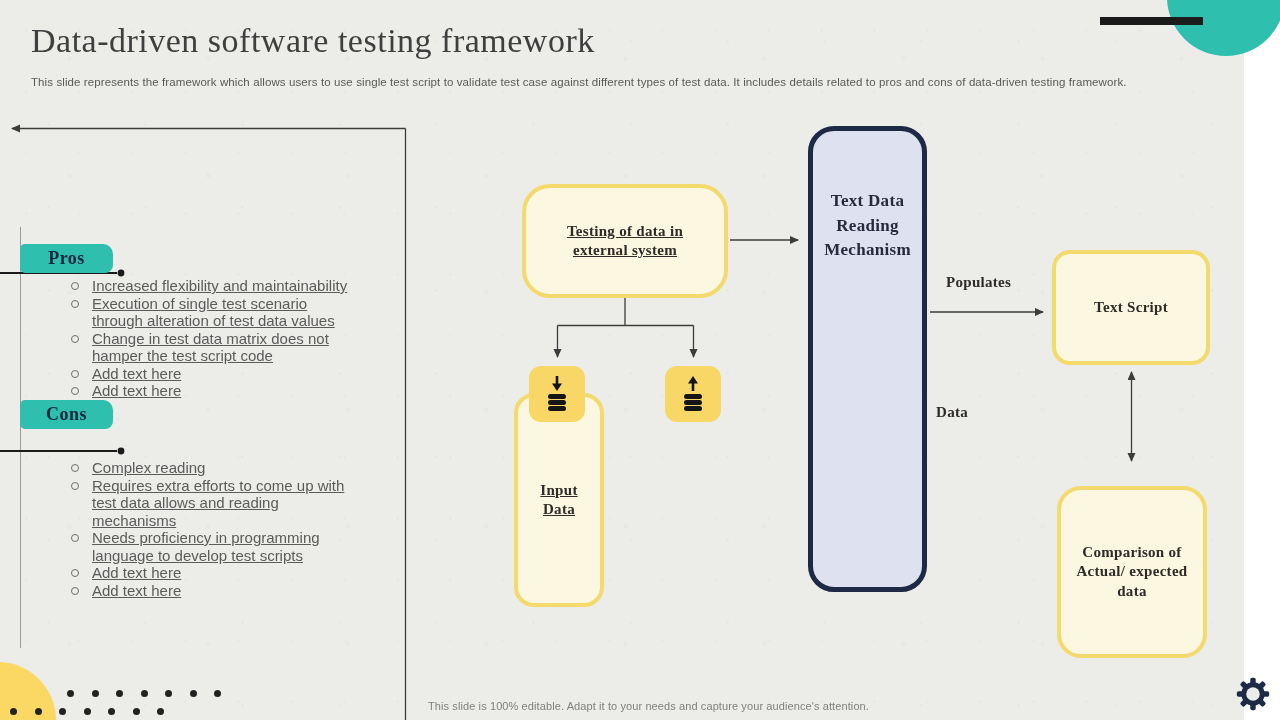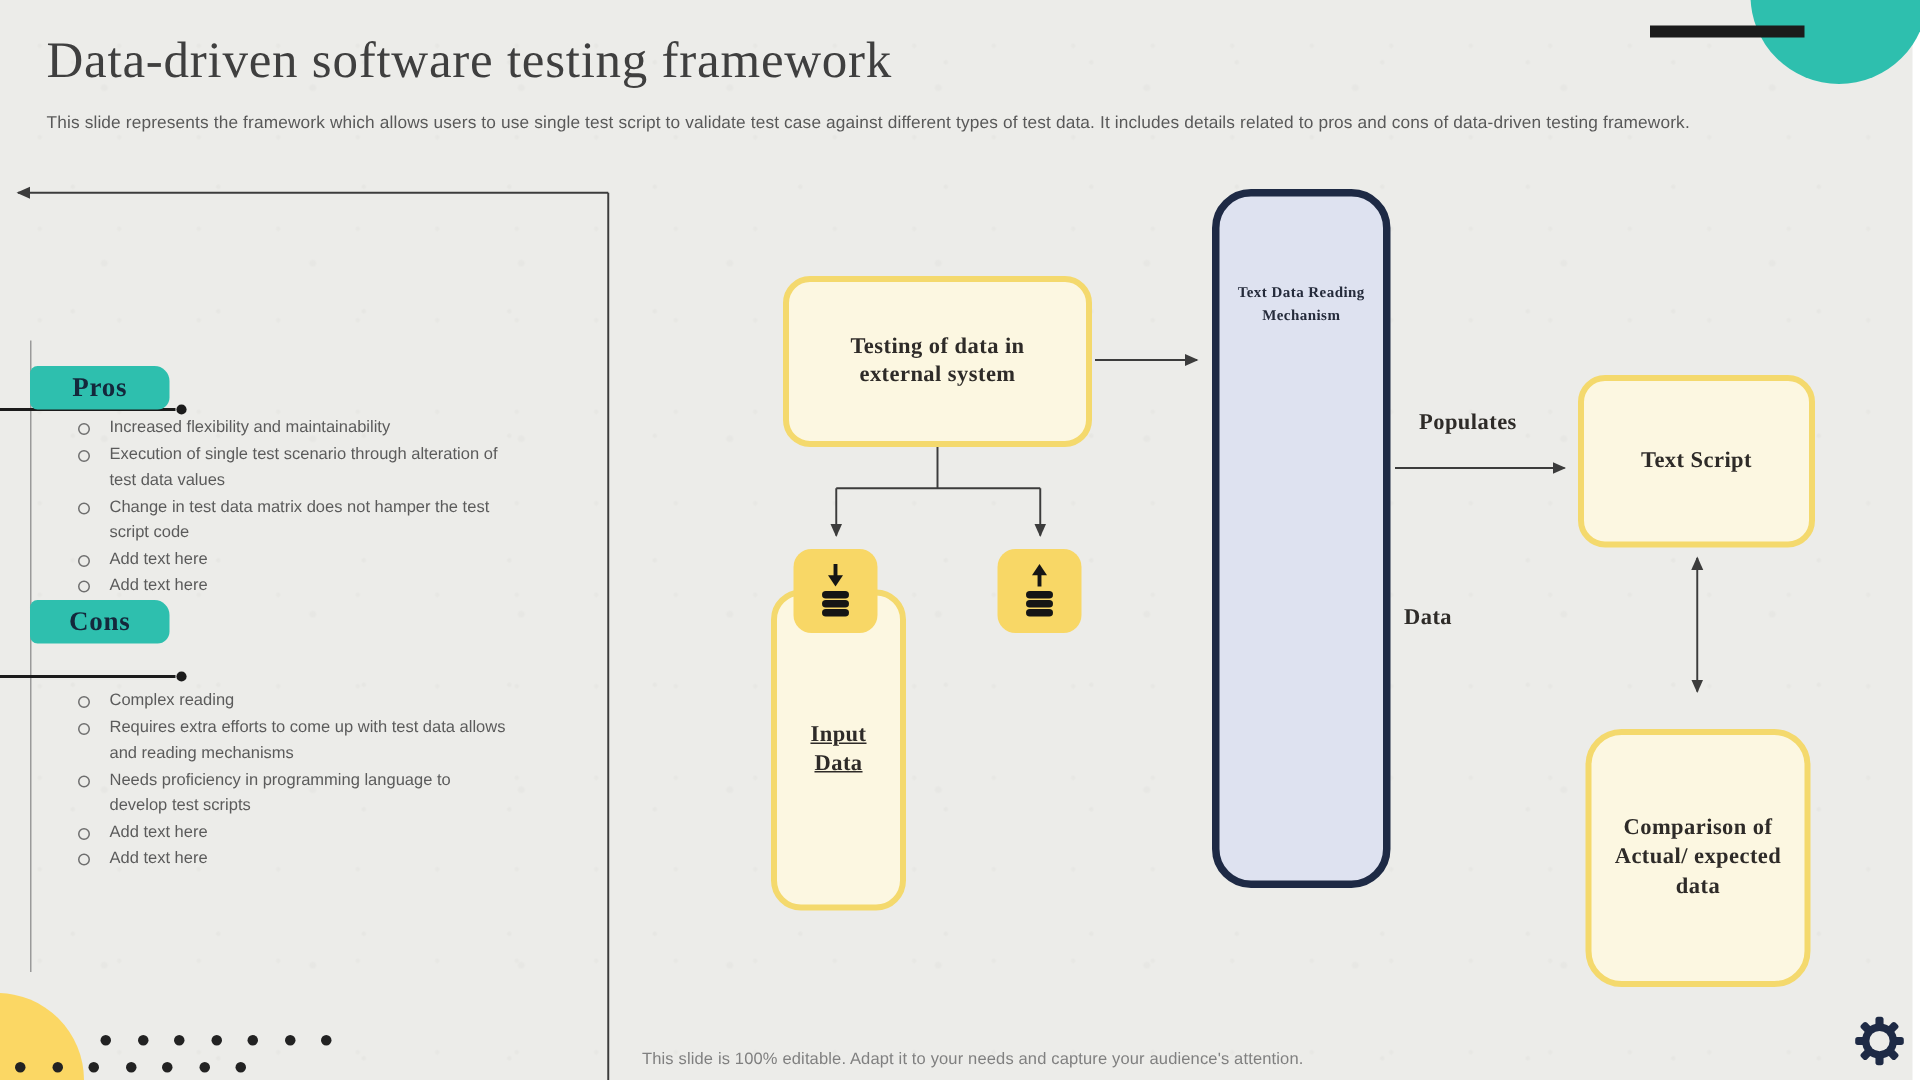--- a/index.html
+++ b/index.html
@@ -2,49 +2,49 @@
 <html><head>
 <meta charset="utf-8">
 <style>
   html,body{margin:0;padding:0;}
   body{width:1280px;height:720px;overflow:hidden;font-family:"Liberation Sans",sans-serif;}
   .slide{position:relative;width:1244px;height:720px;background-color:#ecece9;
     background-image:
       radial-gradient(circle, rgba(130,130,120,0.05) 1px, transparent 2px),
       radial-gradient(circle, rgba(110,110,100,0.04) 1.5px, transparent 3px),
       radial-gradient(circle, rgba(160,160,150,0.06) 1px, transparent 2px);
-    background-size:97px 83px,139px 117px,53px 61px;padding-left:31px;}
+    background-size:97px 83px,139px 117px,53px 61px;}
   .abs{position:absolute;}
 
   
   .title{left:31px;top:22px;font-family:"Liberation Serif",serif;font-size:34px;color:#3f3f3f;letter-spacing:0.5px;white-space:nowrap;}
   .subtitle{left:31px;top:76px;font-size:11.5px;color:#595959;width:1160px;letter-spacing:0.1px;}
 
   
   .teal-circle{left:1167px;top:-62px;width:118px;height:118px;border-radius:50%;background:#2ebfae;}
   .black-bar{left:1100px;top:17px;width:103px;height:8px;background:#1b1b1b;}
   .yellow-circle{left:-60px;top:662px;width:116px;height:116px;border-radius:50%;background:#fbd764;}
   .dots-row{display:flex;gap:17.5px;}
   .dot{width:7px;height:7px;border-radius:50%;background:#222;}
 
   
   .tag{width:93px;height:29px;background:#2ebfae;border-radius:5px 10px 8px 5px;
        display:flex;align-items:center;justify-content:center;
        font-family:"Liberation Serif",serif;font-weight:bold;font-size:18px;color:#14283c;letter-spacing:0.5px;}
-  .pc-list{left:45px;width:292px;list-style:none;margin:0;padding:0;font-size:11px;color:#5b5b5b;line-height:17.5px;}
+  .pc-list{left:64px;width:292px;list-style:none;margin:0;padding:0;font-size:15px;color:#5b5b5b;line-height:17.5px;text-decoration:underline;}
   .pc-list li{display:flex;align-items:flex-start;margin:0;}
   .ring{flex:0 0 auto;width:6px;height:6px;border:1.3px solid #6e6e6e;border-radius:50%;margin:5px 13px 0 7px;}
 
   
   .ybox{background:#fcf7e1;border:4px solid #f4d96d;box-sizing:border-box;
         display:flex;align-items:center;justify-content:center;text-align:center;
         font-family:"Liberation Serif",serif;font-weight:bold;font-size:15px;color:#2e2b28;
         letter-spacing:0.3px;line-height:1.3;}
   .bluebox{background:#dee2f0;border:5px solid #1e2a45;box-sizing:border-box;border-radius:26px;
-        text-align:center;font-family:"Liberation Serif",serif;font-weight:bold;font-size:10px;color:#252b3b;
+        text-align:center;font-family:"Liberation Serif",serif;font-weight:bold;font-size:17px;color:#252b3b;
         letter-spacing:0.3px;line-height:1.45;}
   .badge{background:#f8d766;border-radius:12px;display:flex;align-items:center;justify-content:center;z-index:3;}
   .flow-label{font-family:"Liberation Serif",serif;font-weight:bold;font-size:15px;color:#2e2b28;letter-spacing:0.3px;}
 
   .footer{left:428px;top:700px;font-size:11px;color:#808080;letter-spacing:0.1px;}
   svg.overlay{left:0;top:0;pointer-events:none;}
 </style>
 </head>
 <body>
 
@@ -170,21 +170,21 @@
     <li>
         <span class="ring"></span>
         <span>Add text here</span>
       </li>
     <li>
         <span class="ring"></span>
         <span>Add text here</span>
       </li>
   </ul>
 
-  <div class="abs ybox" style="left:522px;top:184px;width:206px;height:114px;border-radius:18px;">
+  <div class="abs ybox" style="left:522px;top:184px;width:206px;height:114px;border-radius:28px;text-decoration:underline;">
     <span style="width:165px;">Testing of  data in external system</span>
   </div>
 
   <div class="abs bluebox" style="left:808px;top:126px;width:119px;height:466px;">
     <div style="margin-top:58px;padding:0 6px;">Text Data Reading Mechanism</div>
   </div>
 
   <div class="abs ybox" style="left:514px;top:393px;width:90px;height:214px;border-radius:20px;text-decoration:underline;">
     <span style="width:55px;">Input Data</span>
   </div>

